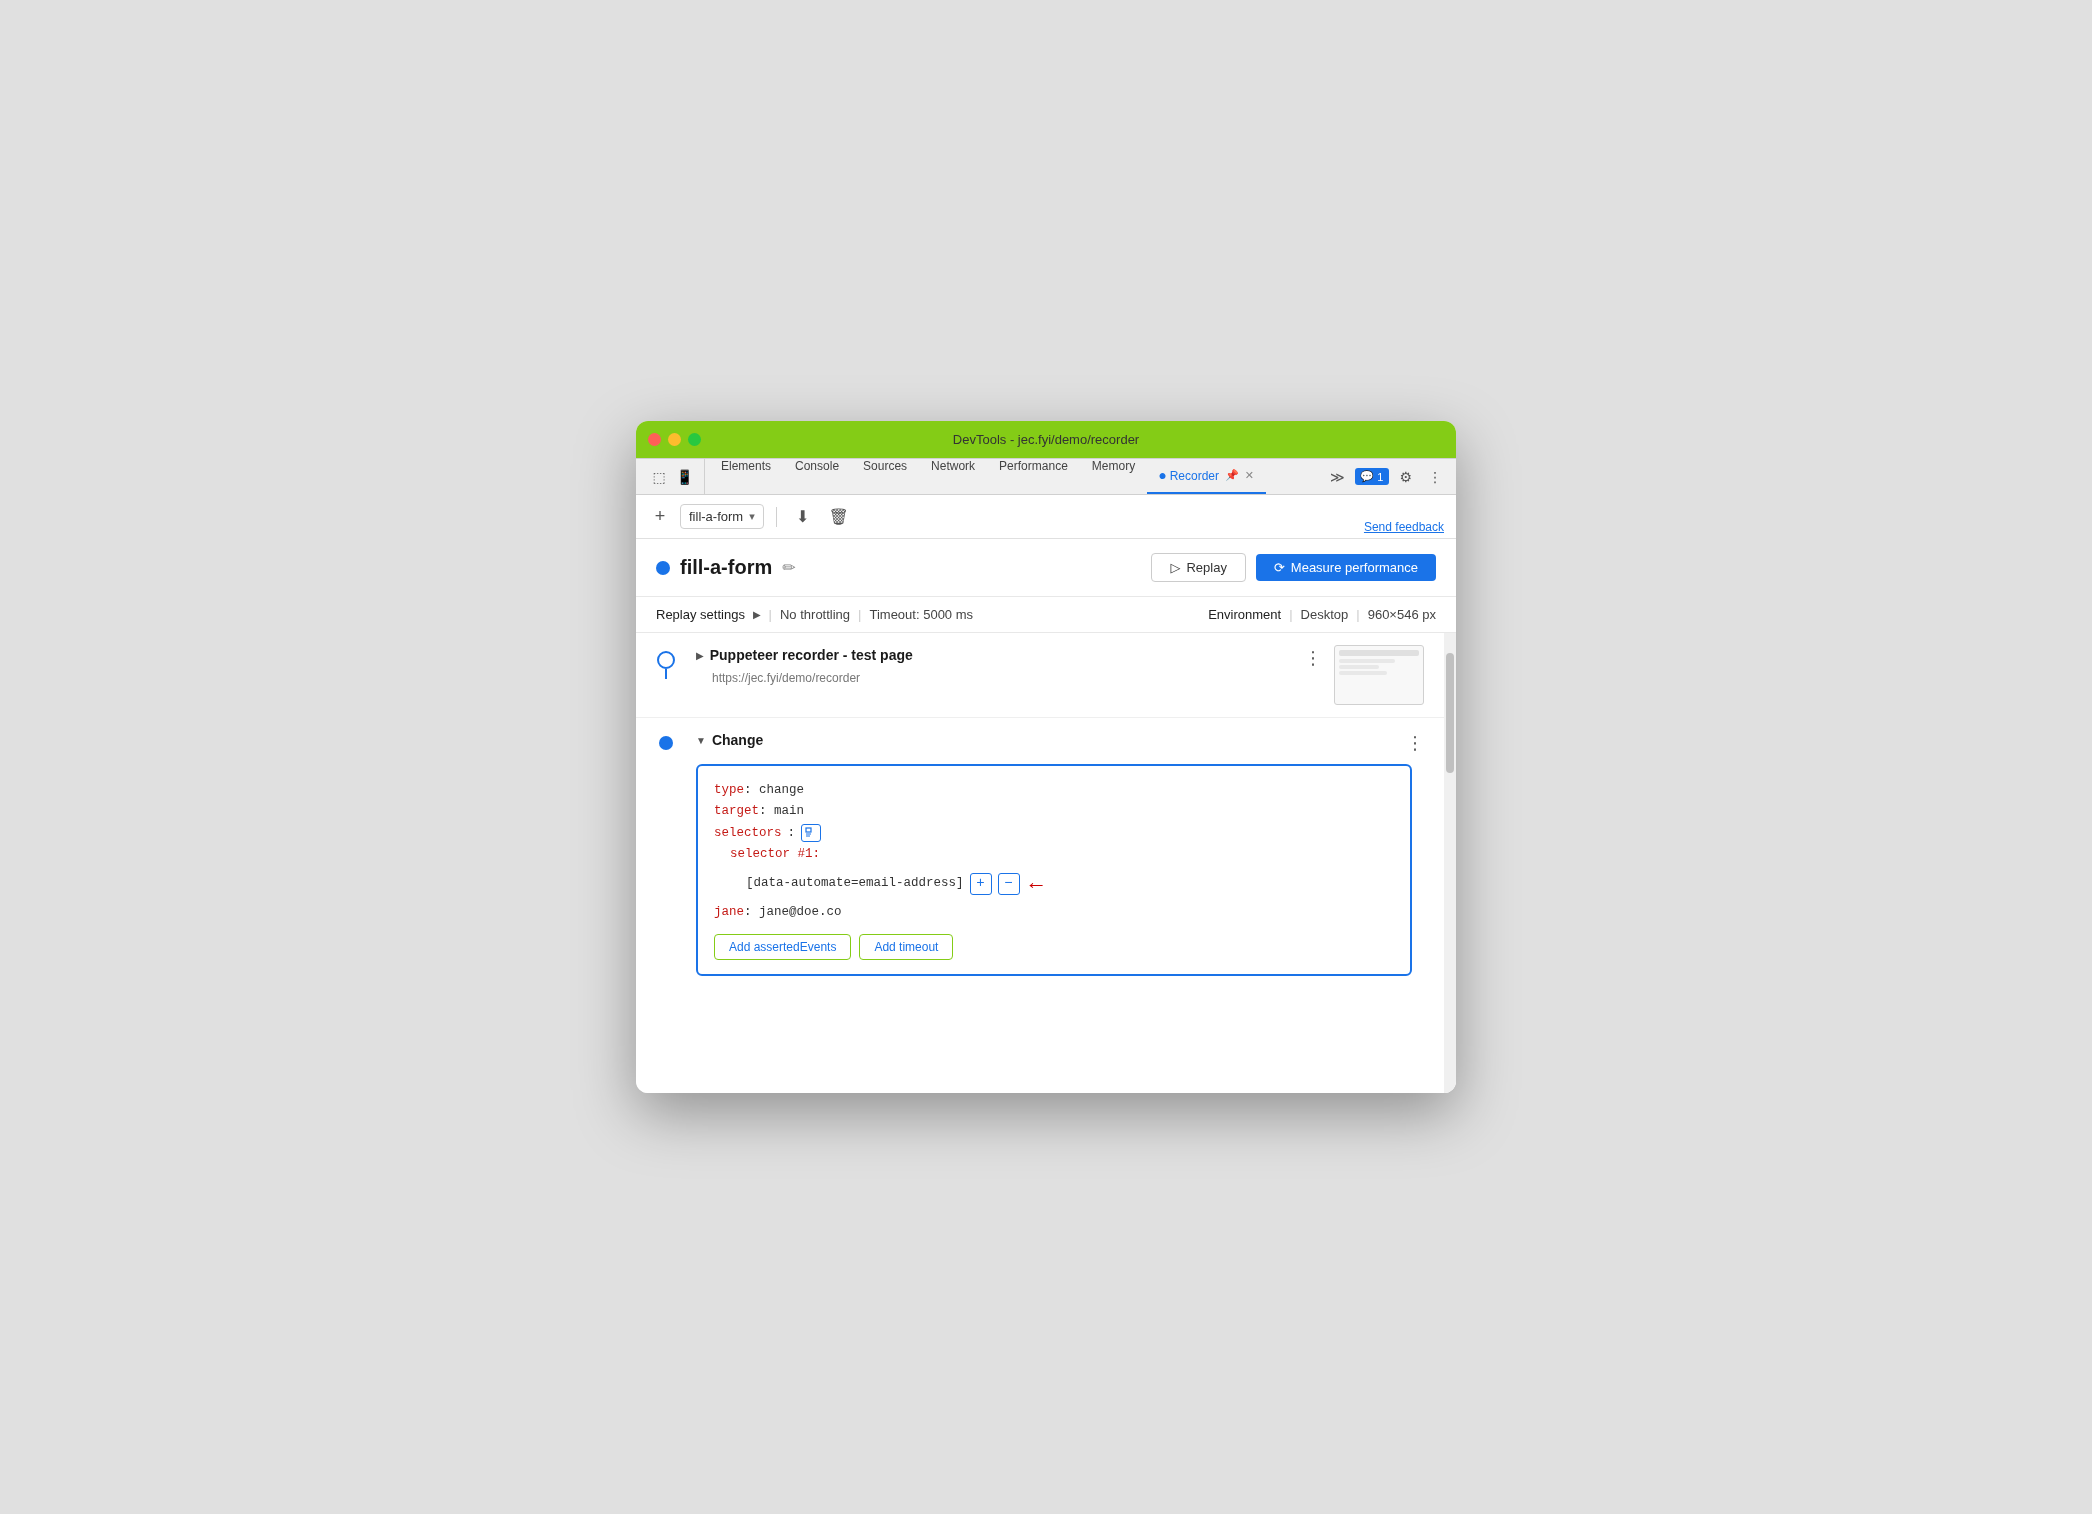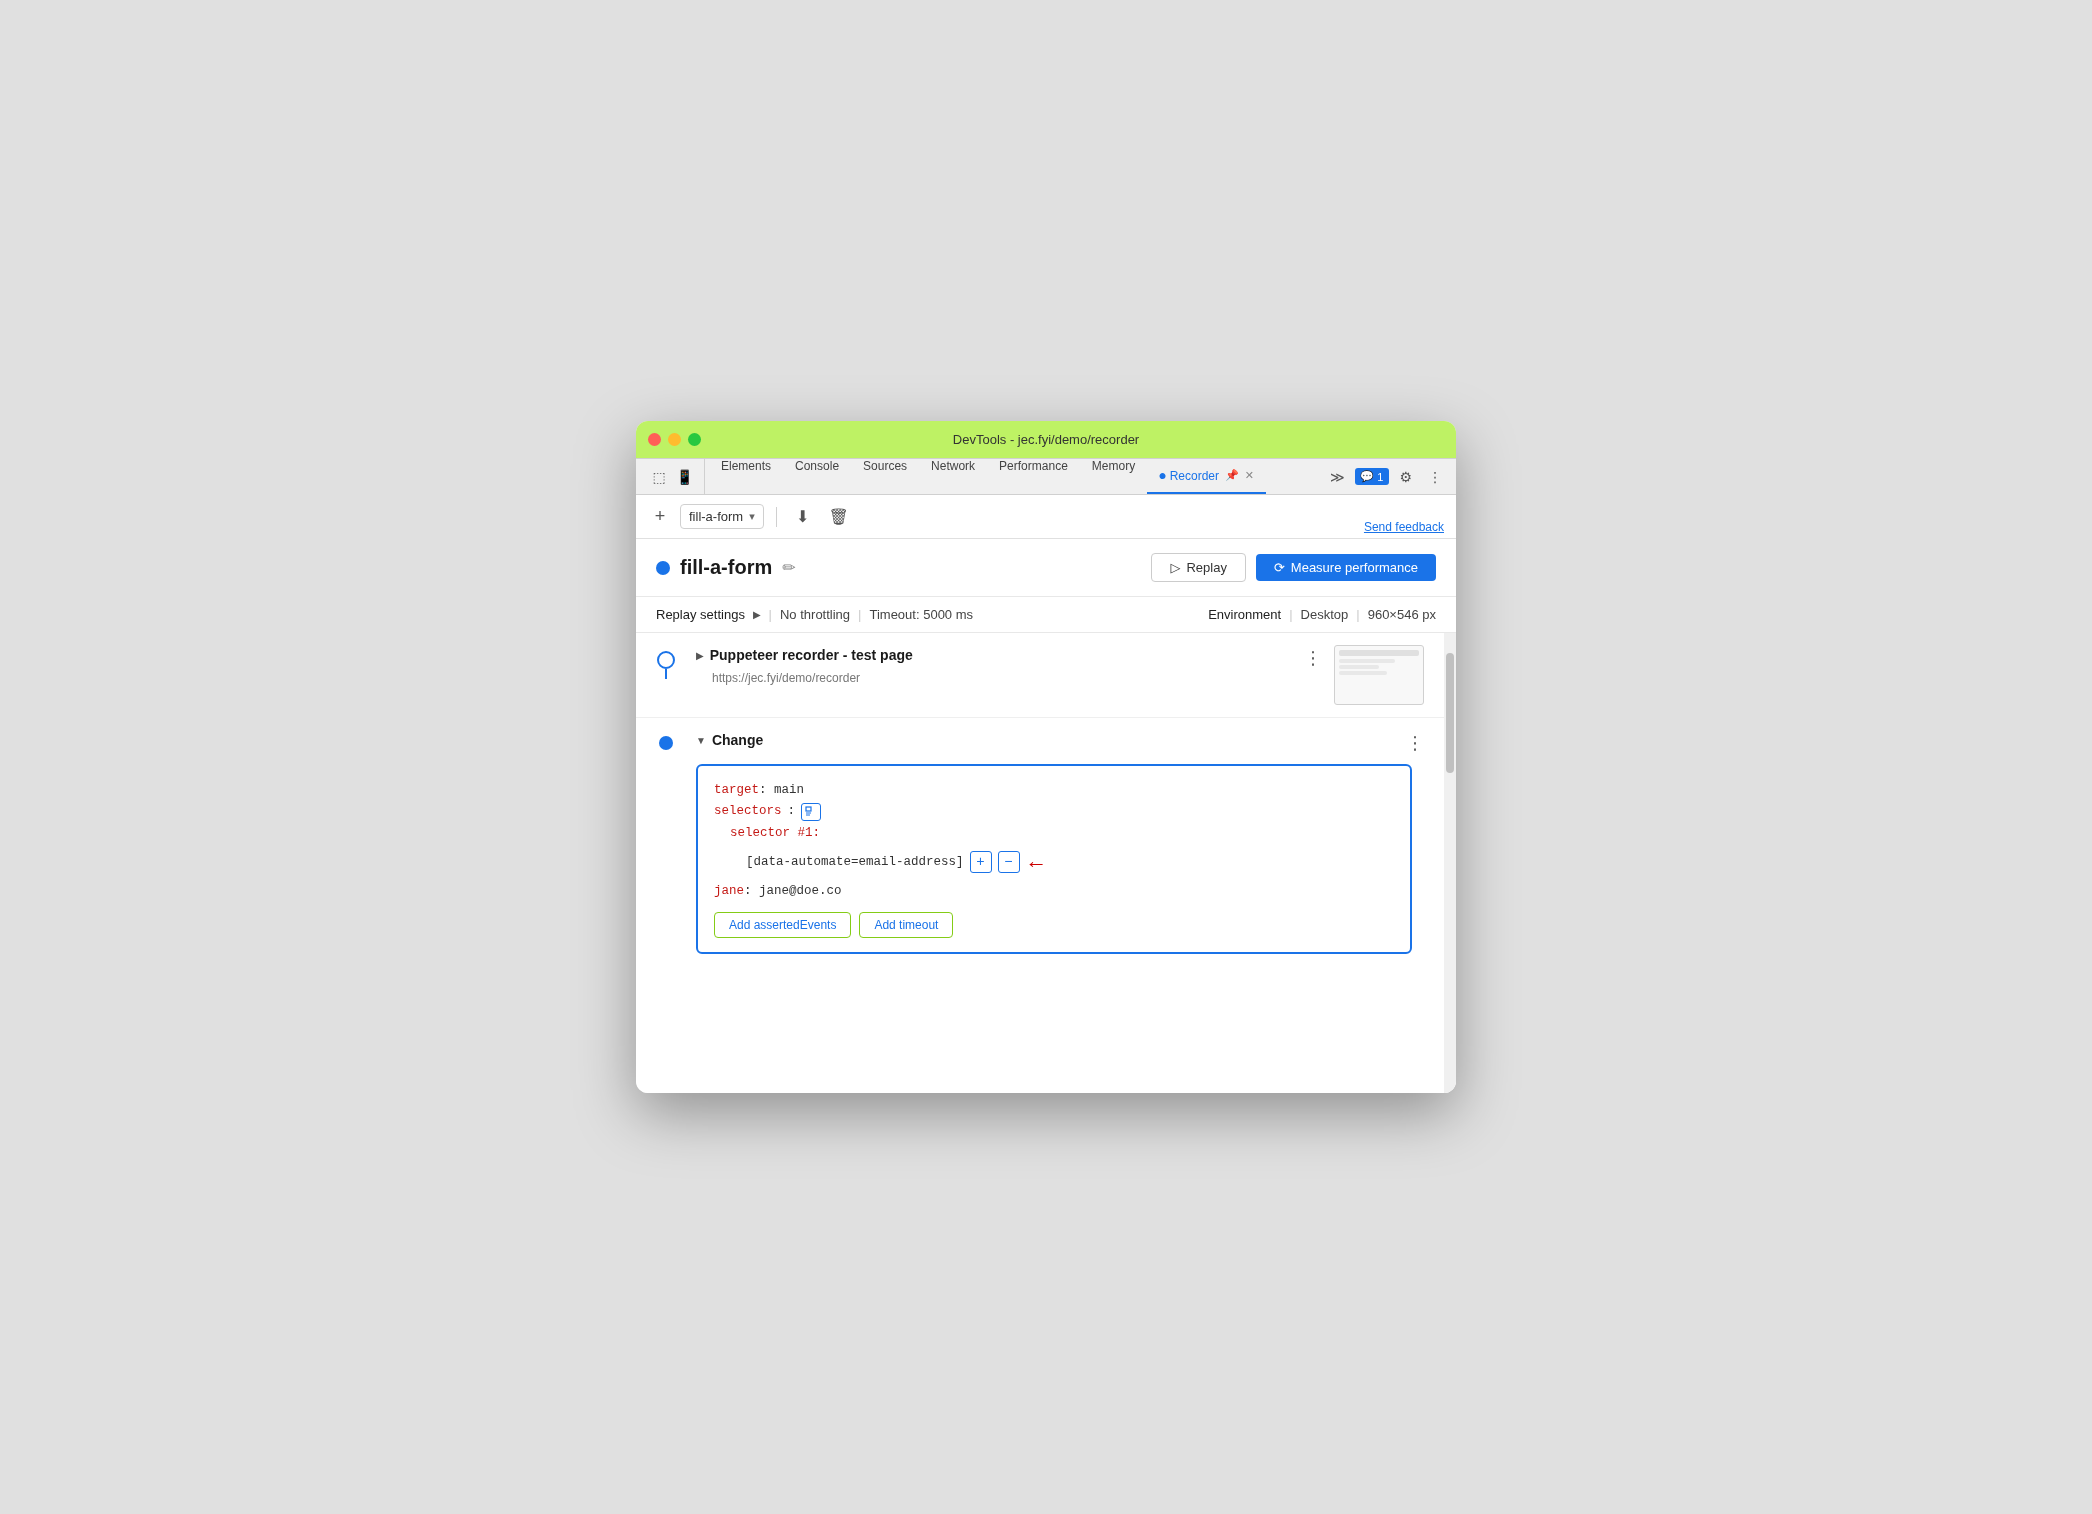--- a/index.html
+++ b/index.html
@@ -13,21 +13,21 @@
     }
     .window {
       width: 820px;
       background: #f5f5f5;
       border-radius: 12px;
       box-shadow: 0 20px 60px rgba(0,0,0,0.35);
       overflow: hidden;
     }
     
     .titlebar {
-      background: #bef264;
+      background: #84cc16;
       height: 38px;
       display: flex;
       align-items: center;
       padding: 0 12px;
       border-bottom: 1px solid #d0d0d0;
       position: relative;
     }
     .traffic-lights {
       display: flex;
       gap: 7px;
@@ -526,20 +526,23 @@
             <div style="display:flex; justify-content:space-between; align-items:flex-start; margin-bottom:10px;">
               <div style="display:flex; align-items:center; gap:6px;">
                 <span style="font-size:10px; color:#555;">▼</span>
                 <span style="font-size:14px; font-weight:600; color:#1a1a1a;">Change</span>
               </div>
               <span style="color:#555; cursor:pointer; font-size:18px; padding:0 4px;">⋮</span>
             </div>
 
             <div class="change-code-block">
               <div>
+                <span class="code-key">type</span><span class="code-val">: </span><span class="code-val">change</span>
+              </div>
+              <div>
                 <span class="code-key">target</span><span class="code-val">: </span><span class="code-val">main</span>
               </div>
               <div class="code-selector-row">
                 <span class="code-key">selectors</span>
                   <span class="code-val">: </span>
                 <div class="selector-icon">
                   <svg width="12" height="12" viewBox="0 0 12 12" fill="none">
                     <rect x="1" y="1" width="5" height="4" stroke="#1a73e8" stroke-width="1.2" fill="none"></rect>
                     <line x1="1" y1="7" x2="6" y2="7" stroke="#1a73e8" stroke-width="1"></line>
                     <line x1="1" y1="9" x2="5" y2="9" stroke="#1a73e8" stroke-width="1"></line>

